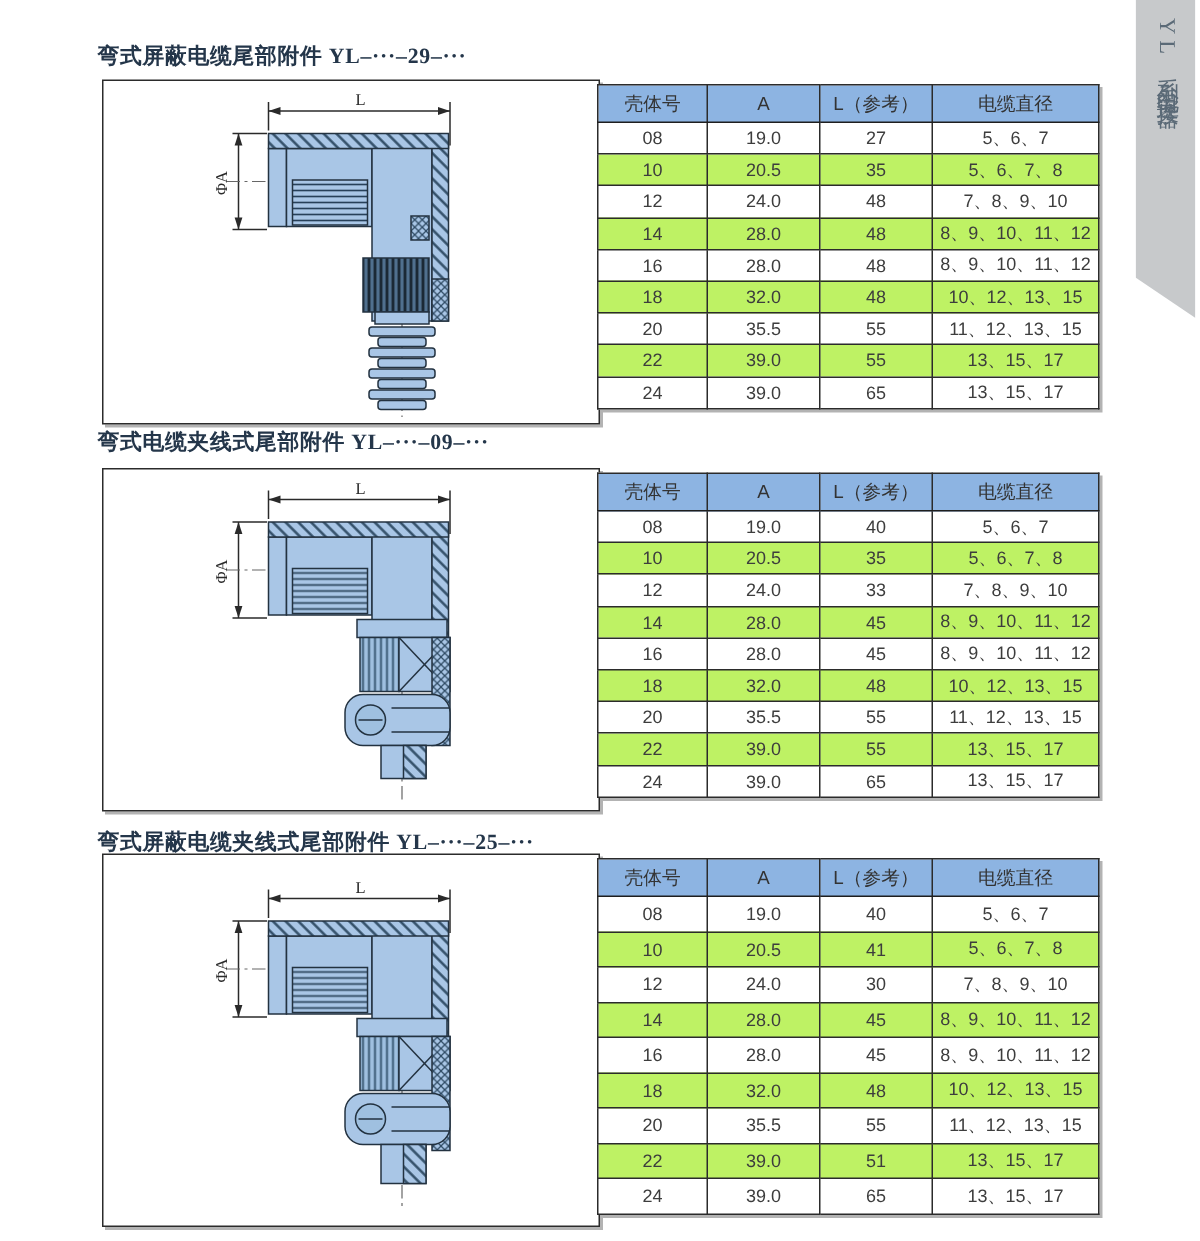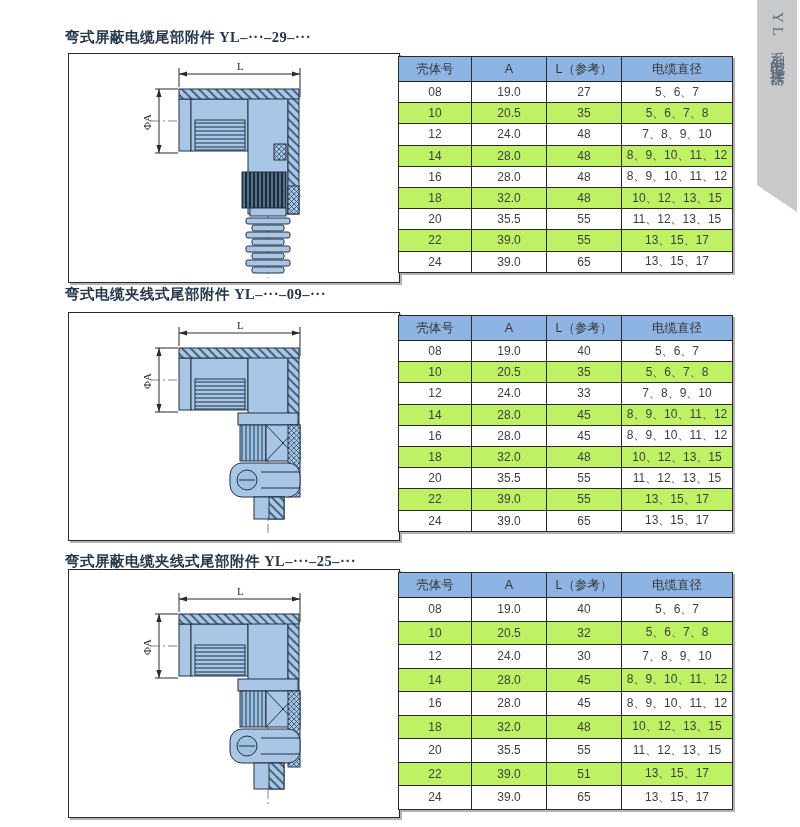--- a/index.html
+++ b/index.html
@@ -400,21 +400,21 @@
   <tbody>
       <tr>
         <td>08</td>
         <td>19.0</td>
         <td>40</td>
         <td>5、6、7</td>
       </tr>
       <tr class="alt">
         <td>10</td>
         <td>20.5</td>
-        <td>32</td>
+        <td>41</td>
         <td>5、6、7、8</td>
       </tr>
       <tr>
         <td>12</td>
         <td>24.0</td>
         <td>30</td>
         <td>7、8、9、10</td>
       </tr>
       <tr class="alt">
         <td>14</td>

